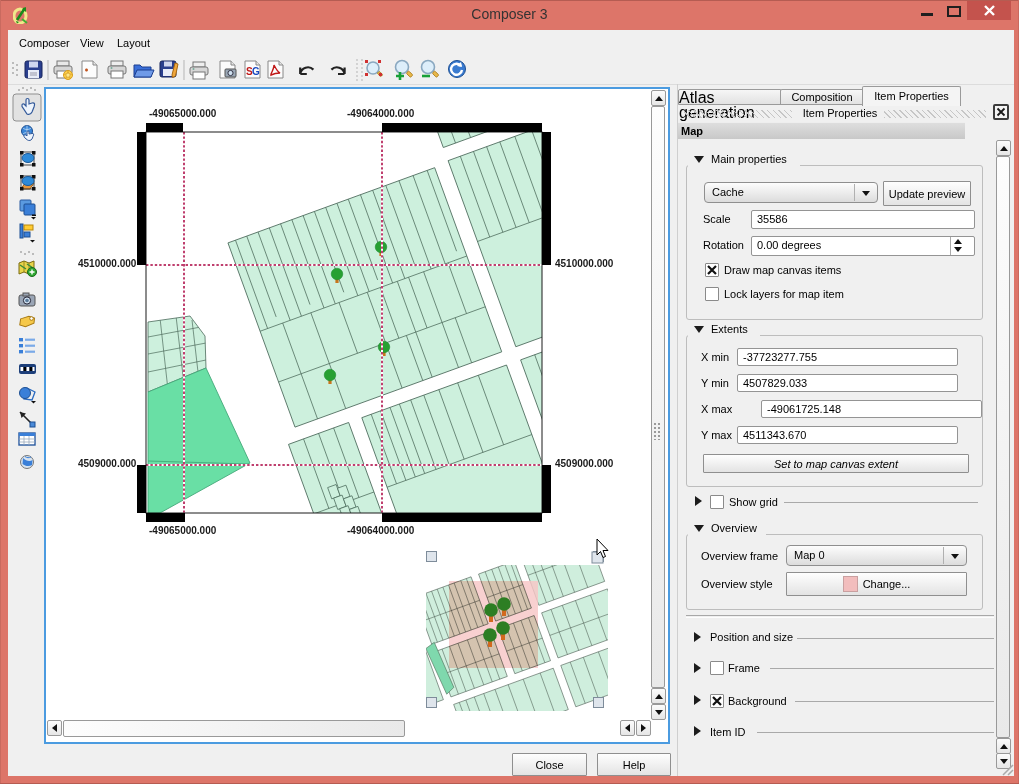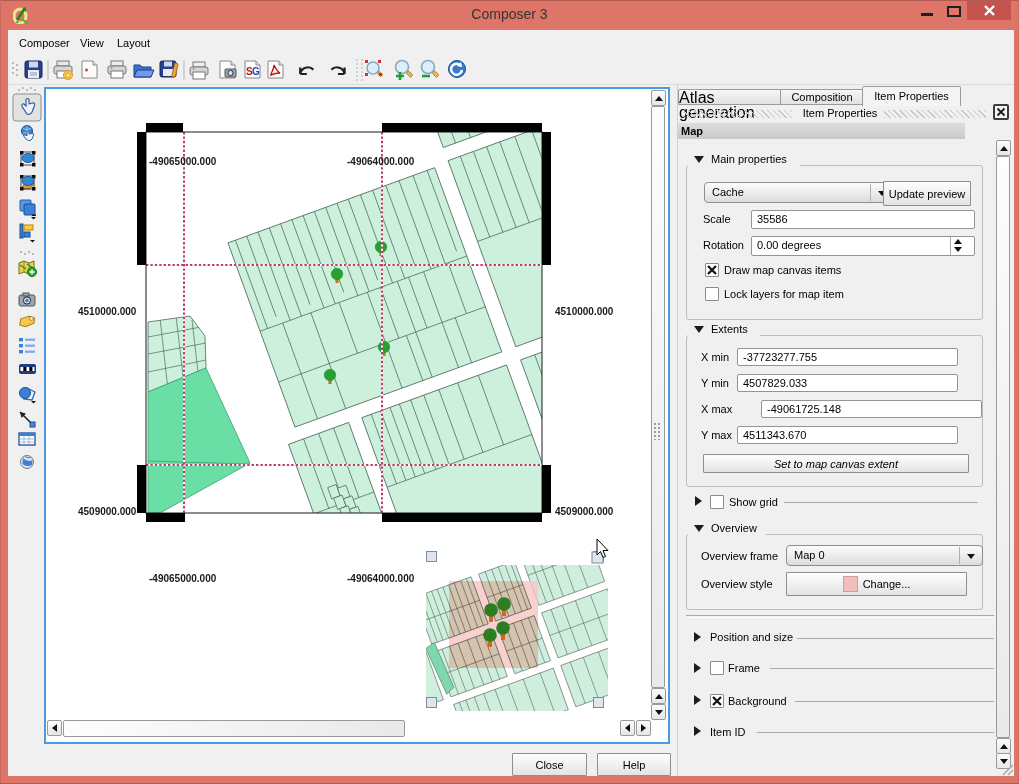--- a/index.html
+++ b/index.html
@@ -6,30 +6,30 @@
 body{width:1019px;height:784px;position:relative;overflow:hidden;
   font-family:"Liberation Sans",sans-serif;background:#dd7569;}
 .abs{position:absolute;}
 .t11{font-size:11px;color:#000;}
 .inp{position:absolute;background:#fff;border:1px solid #949494;border-radius:2px;
   font-size:11px;color:#000;line-height:16px;padding-left:5px;}
 .btn{position:absolute;background:linear-gradient(#fefefe,#f2f2f2 45%,#e3e3e3);
   border:1px solid #8f8f8f;border-radius:1px;font-size:11px;color:#000;
   display:flex;align-items:center;justify-content:center;}
 .combo{position:absolute;background:linear-gradient(#fdfdfd,#eee 45%,#dcdcdc);
-  border:1px solid #8f8f8f;border-radius:4px;font-size:11px;color:#000;padding-left:16px;}
+  border:1px solid #8f8f8f;border-radius:4px;font-size:11px;color:#000;}
 .cb{position:absolute;width:12px;height:12px;background:#fff;border:1px solid #8a8a8a;border-radius:1px;}
 .tri-d{position:absolute;width:0;height:0;border-left:5px solid transparent;
   border-right:5px solid transparent;border-top:7px solid #1c1c1c;}
 .tri-r{position:absolute;width:0;height:0;border-top:5px solid transparent;
   border-bottom:5px solid transparent;border-left:7px solid #1c1c1c;}
 .hline{position:absolute;height:1px;background:#a9a9a9;}
 .grp{position:absolute;border:1px solid #bdbdbd;border-radius:3px;}
 .lbl{position:absolute;font-size:11px;color:#000;white-space:nowrap;text-align:center;}
-.coord{position:absolute;font-size:10px;font-weight:bold;color:#1a1a1a;white-space:nowrap;margin-top:48px;}
+.coord{position:absolute;font-size:10px;font-weight:bold;color:#1a1a1a;white-space:nowrap;}
 .sb{position:absolute;background:linear-gradient(90deg,#fdfdfd,#e9e9e9);border:1px solid #999;border-radius:2px;}
 .sbh{position:absolute;background:linear-gradient(#fdfdfd,#e9e9e9);border:1px solid #999;border-radius:2px;}
 .sbtn{position:absolute;width:13px;height:14px;background:linear-gradient(#fcfcfc,#e6e6e6);
   border:1px solid #999;border-radius:2px;display:flex;align-items:center;justify-content:center;}
 .arr-u{width:0;height:0;border-left:4px solid transparent;border-right:4px solid transparent;border-bottom:5px solid #111;}
 .arr-d{width:0;height:0;border-left:4px solid transparent;border-right:4px solid transparent;border-top:5px solid #111;}
 .arr-l{width:0;height:0;border-top:4px solid transparent;border-bottom:4px solid transparent;border-right:5px solid #111;}
 .arr-r{width:0;height:0;border-top:4px solid transparent;border-bottom:4px solid transparent;border-left:5px solid #111;}
 </style>
 </head>

